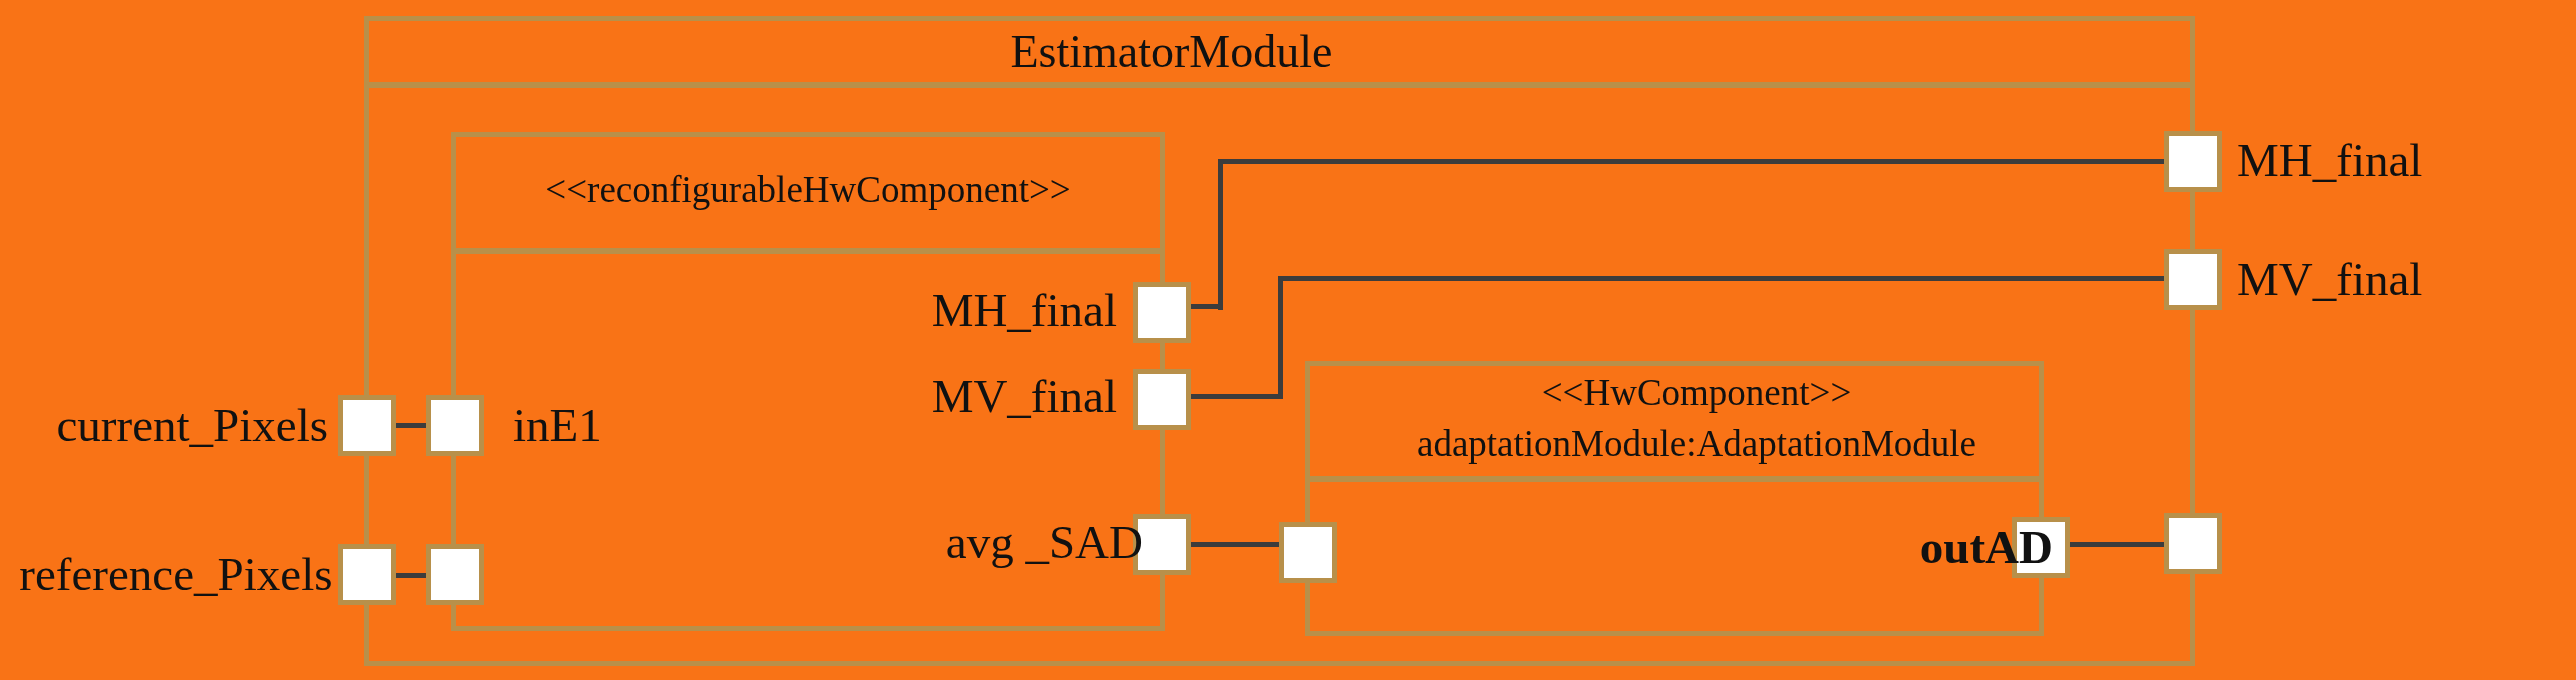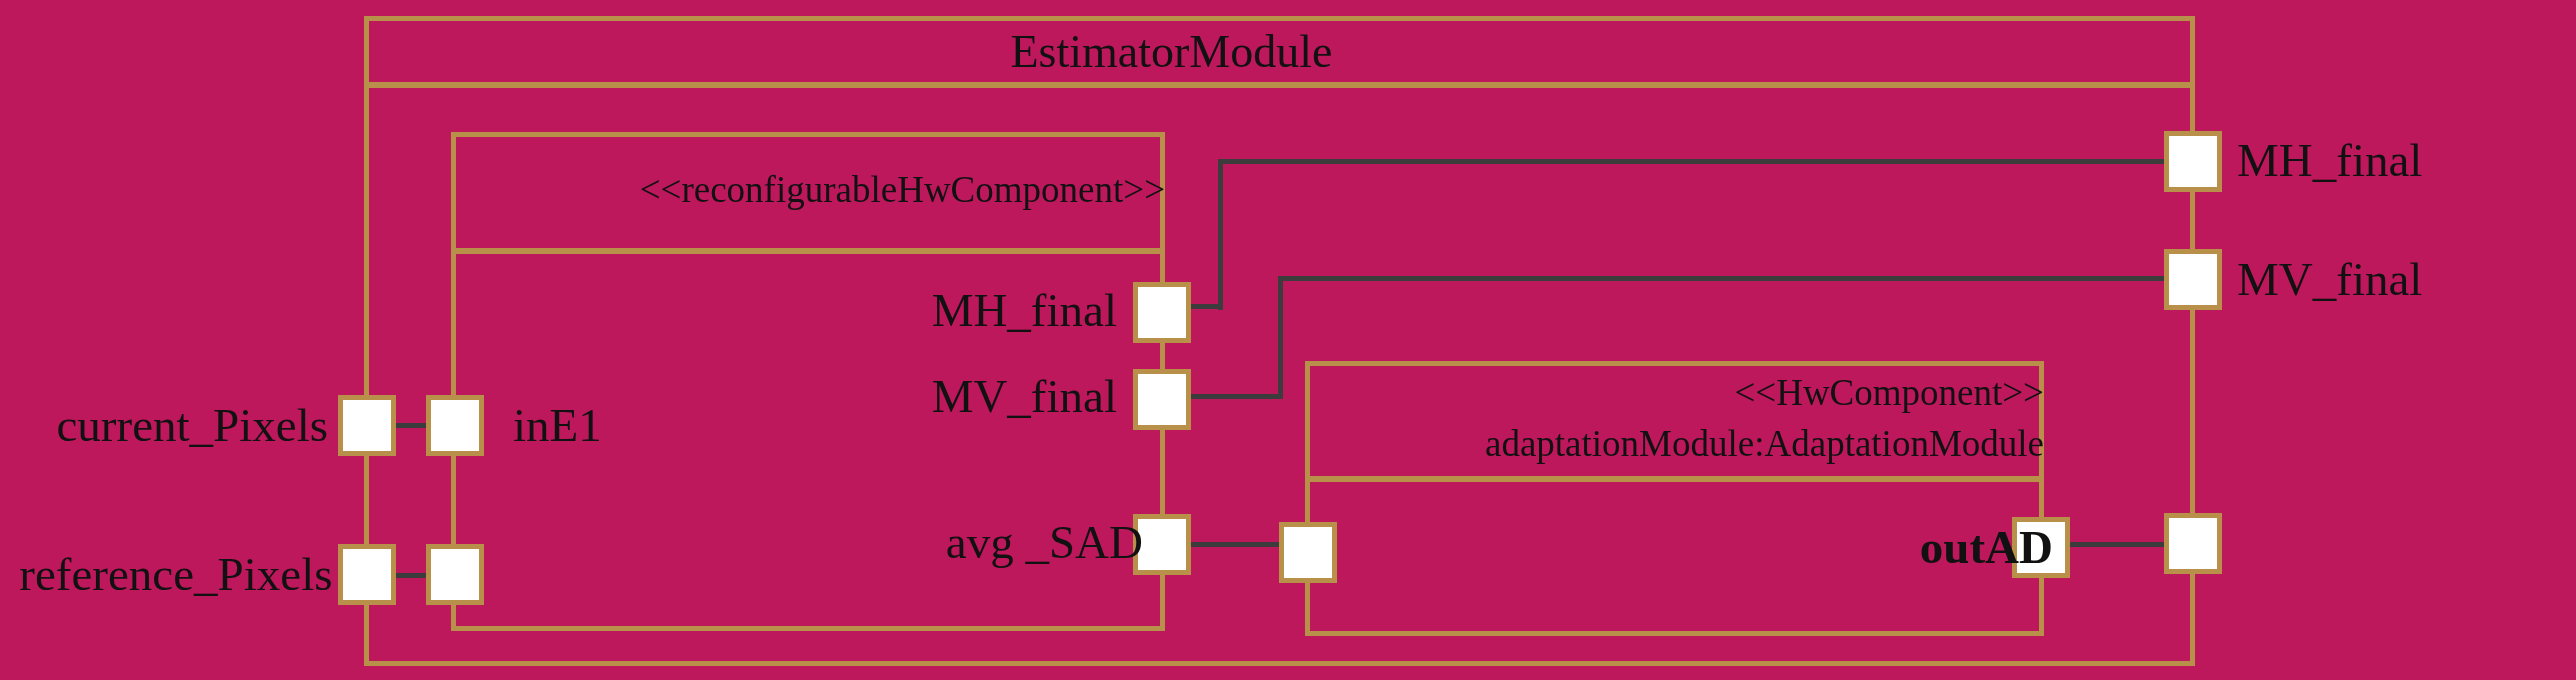--- a/index.html
+++ b/index.html
@@ -4,21 +4,21 @@
 <style>
   html,body{margin:0;padding:0;background:#ffffff;}
   :root{
     --accent:#B8904A;
     --wire:#3C3C3C;
     --ink:#111111;
   }
   #stage{
     position:relative;
     width:2576px;height:680px;
-    background:#be185d;
+    background:#f97316;
     font-family:"Liberation Serif","DejaVu Serif",serif;
     color:var(--ink);
     overflow:hidden;
   }
   .box{
     position:absolute;
     border:5.9px solid var(--accent);
     background:transparent;
     box-sizing:border-box;
   }
@@ -46,21 +46,21 @@
     line-height:1;
   }
   .lbl.right{justify-content:flex-end;}
   .title-lbl{
     position:absolute;
     display:flex;align-items:center;justify-content:center;
     font-size:46px;white-space:nowrap;
   }
   .hdr{
     position:absolute;
-    display:flex;flex-direction:column;align-items:flex-end;justify-content:center;
+    display:flex;flex-direction:column;align-items:center;justify-content:center;
     text-align:center;
     font-size:37px;
     line-height:1.3;
     white-space:nowrap;
   }
   .hdr .l2{margin-top:3px;}
 </style>
 </head>
 <body>
 
@@ -71,21 +71,21 @@
   <div class="title-lbl" style="left:259px;top:24.4px;width:1825px;height:55px;">EstimatorModule</div>
 
   <div class="box" style="left:451px;top:132px;width:714px;height:499px;"></div>
   <div class="sep" style="left:451px;top:248px;width:714px;"></div>
   <div class="hdr" style="left:451px;top:135px;width:714px;height:111px;">
     <span class="l1">&lt;&lt;reconfigurableHwComponent&gt;&gt;</span>
   </div>
 
   <div class="box" style="left:1305px;top:361px;width:739px;height:275px;"></div>
   <div class="sep" style="left:1305px;top:476px;width:739px;"></div>
-  <div class="hdr" style="left:1305px;top:364px;width:739px;height:109px;">
+  <div class="hdr" style="left:1305px;top:364px;width:739px;height:109px;padding-left:22px;">
     <span class="l1">&lt;&lt;HwComponent&gt;&gt;</span>
     <span class="l2">adaptationModule:AdaptationModule</span>
   </div>
 
   <div class="wire" style="left:394px;top:423px;width:34px;height:5.2px;"></div>
 
   <div class="wire" style="left:394px;top:573px;width:34px;height:5.2px;"></div>
 
   <div class="wire" style="left:1190px;top:304px;width:33px;height:5.2px;"></div>
   <div class="wire" style="left:1218px;top:159px;width:5.2px;height:151px;"></div>

